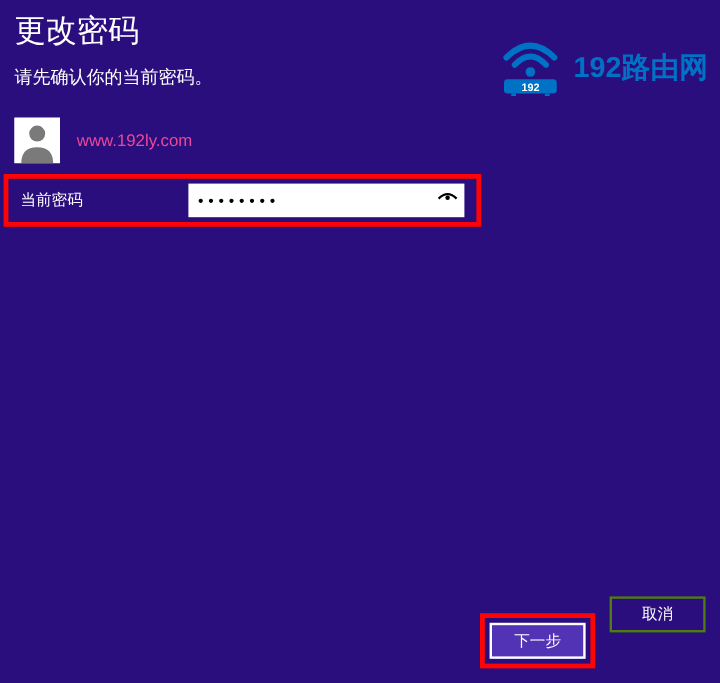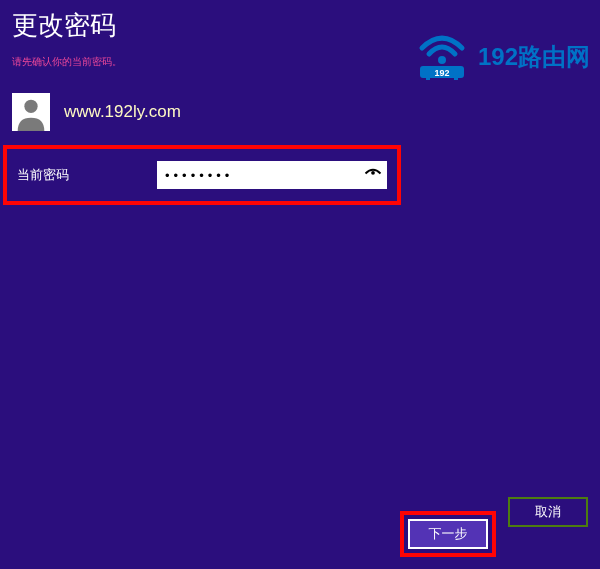--- a/index.html
+++ b/index.html
@@ -18,22 +18,22 @@
     }
     .header {
       padding: 8px 1px 0 12px;
     }
     .title {
       font-size: 26px;
       font-weight: 300;
       color: #ffffff;
     }
     .subtitle {
-      font-size: 10px;
-      color: #ec4899;
+      font-size: 15px;
+      color: #ffffff;
       margin-top: 12px;
     }
     .user-row {
       display: flex;
       align-items: center;
       margin-top: 24px;
       margin-left: 12px;
       gap: 14px;
     }
     .avatar {
@@ -42,30 +42,30 @@
       background: #ffffff;
       display: flex;
       align-items: center;
       justify-content: center;
     }
     .avatar svg {
       width: 38px;
       height: 38px;
     }
     .username {
-      font-size: 17px;
+      font-size: 14px;
       font-weight: 300;
-      color: #fef9c3;
+      color: #ec4899;
     }
     .form-row-outer {
       position: absolute;
       left: 3px;
       top: 145px;
       width: 398px;
-      height: 60px;
+      height: 44px;
       border: 4px solid #ff0404;
       display: flex;
       align-items: center;
     }
     .form-label {
       font-size: 13px;
       color: #ffffff;
       margin-left: 10px;
       width: 140px;
     }

